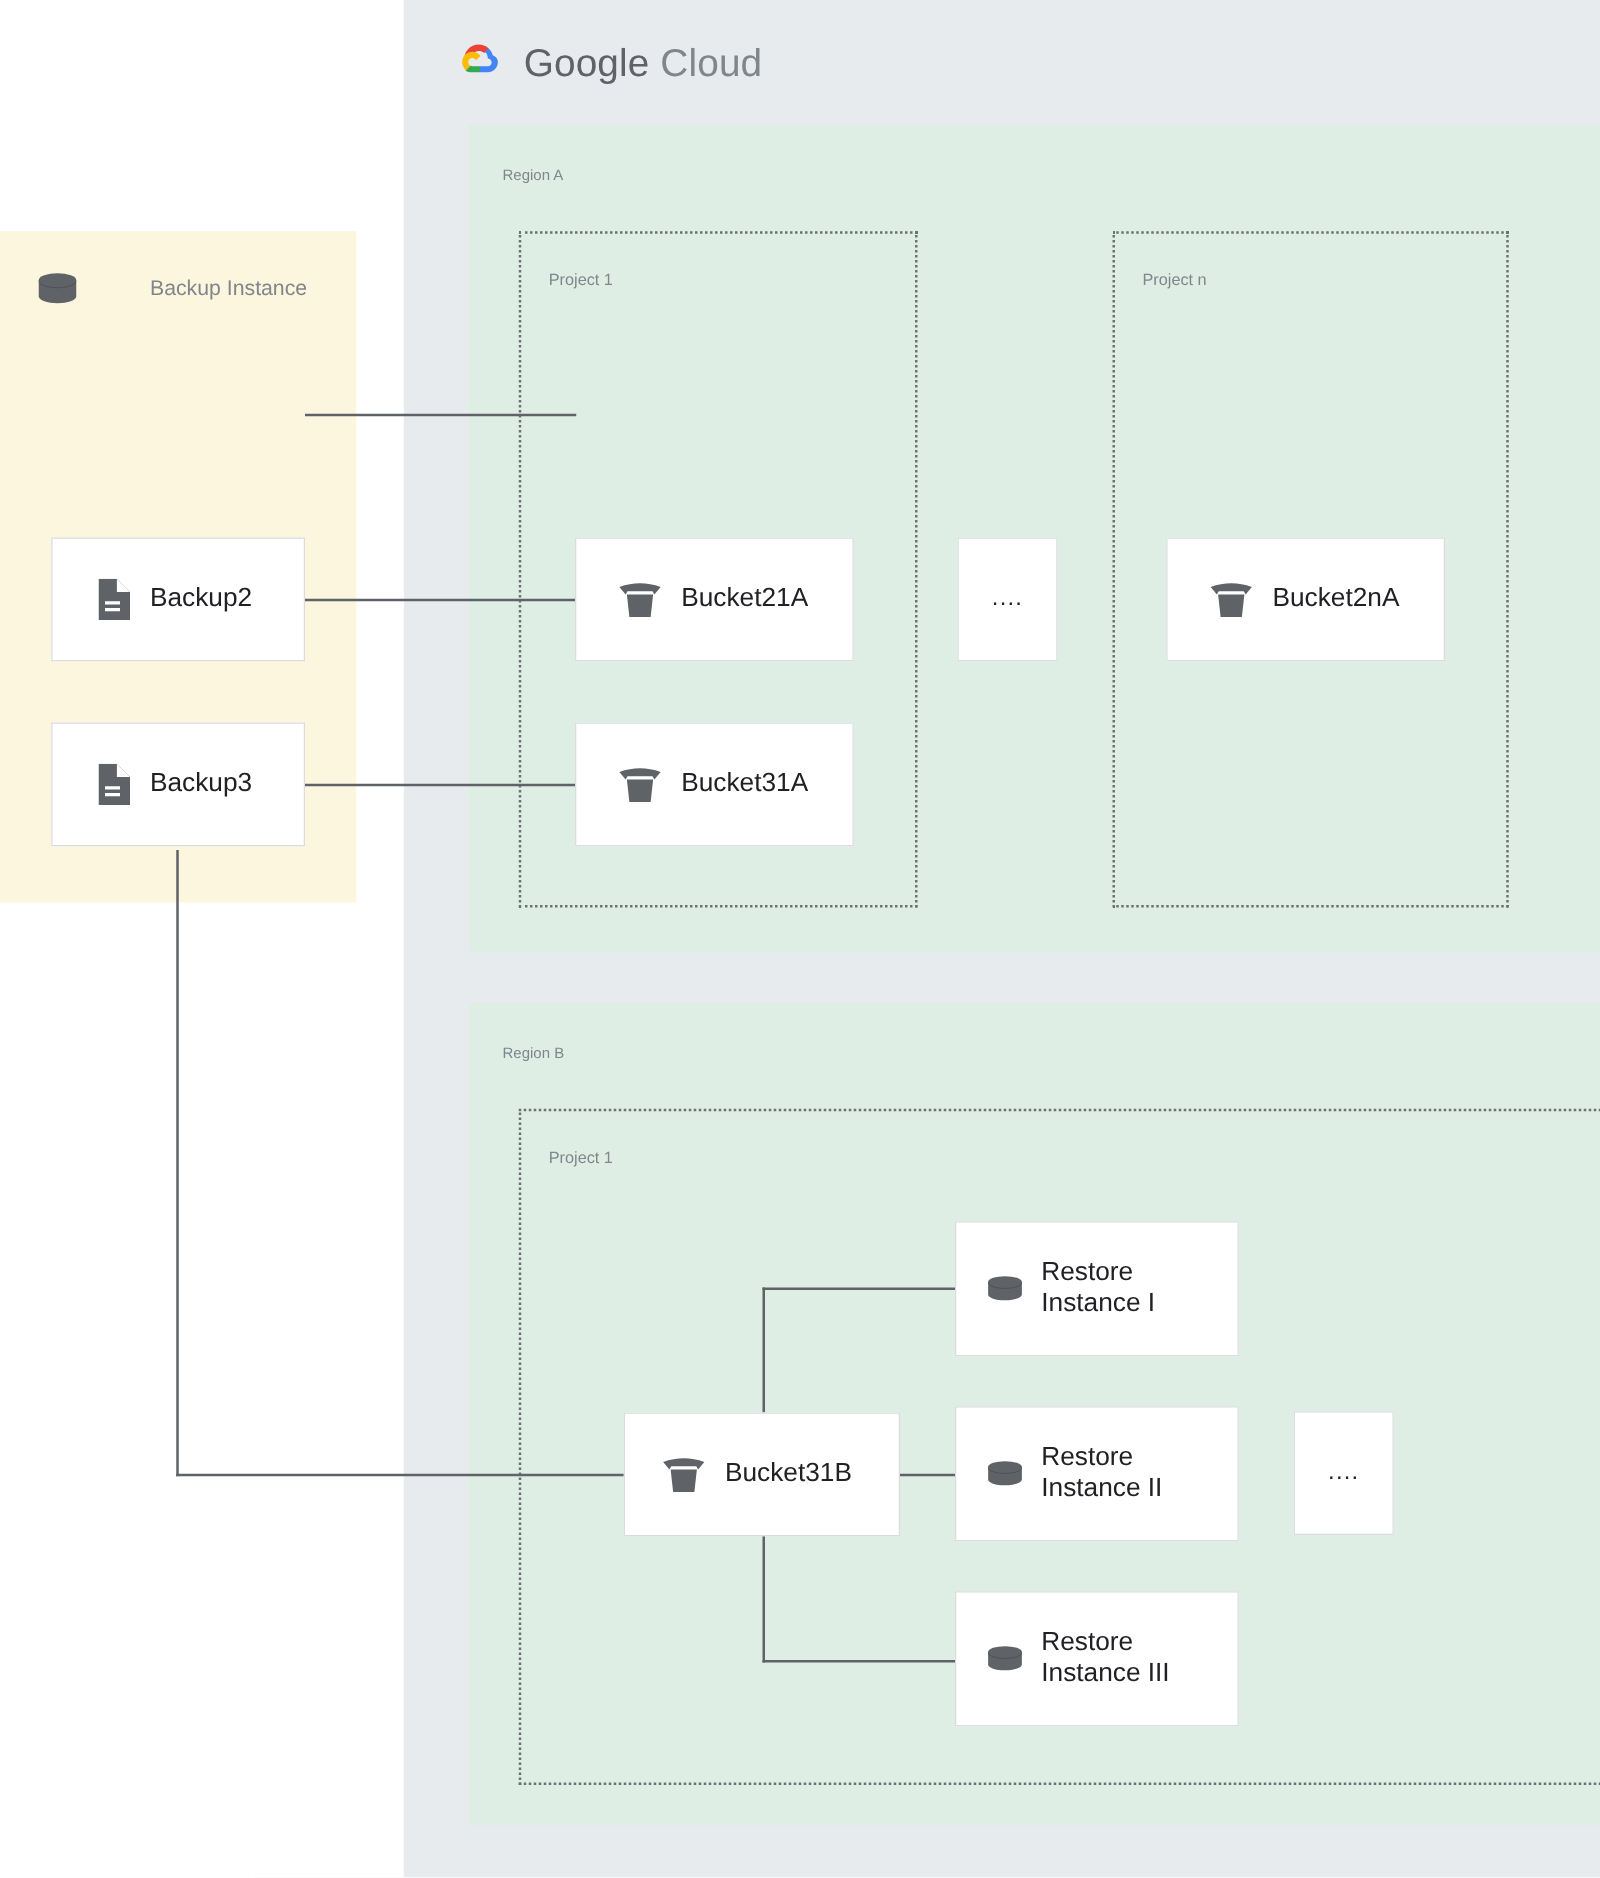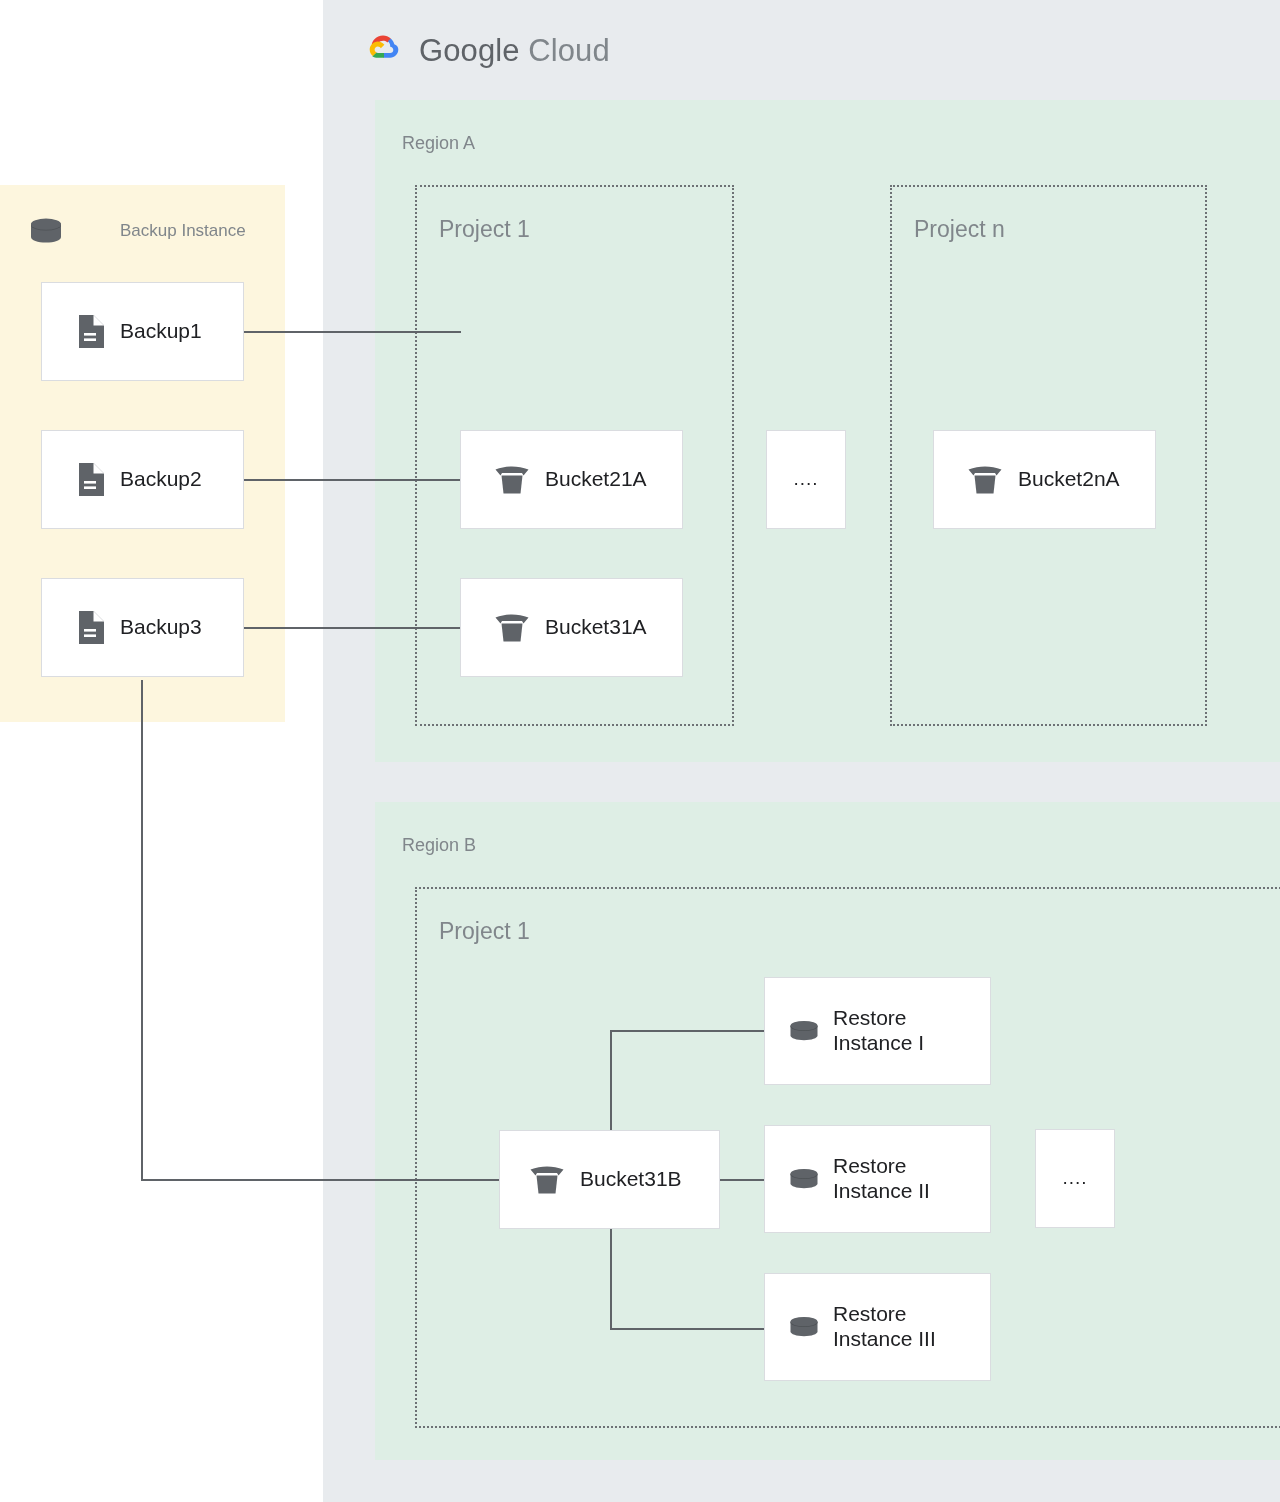--- a/index.html
+++ b/index.html
@@ -51,35 +51,35 @@
 
   
   .region {
     position: absolute;
     background: #deeee5;
   }
   .region-label {
     position: absolute;
     left: 27px;
     top: 33px;
-    font-size: 18px;
+    font-size: 12px;
     color: #80868b;
     white-space: nowrap;
   }
 
   
   .project {
     position: absolute;
     border: 2px dotted #6d7175;
   }
   .project-label {
     position: absolute;
     left: 22px;
     top: 29px;
-    font-size: 23px;
+    font-size: 13px;
     color: #80868b;
     white-space: nowrap;
   }
 
   
   .backup-panel {
     position: absolute;
     left: 0px;
     top: 185px;
     width: 285px;
@@ -212,33 +212,20 @@
         <svg viewBox="0 0 34 26" width="34" height="26" xmlns="http://www.w3.org/2000/svg">
           <path d="M2 7 L2 19 C2 22.3 8.7 24.6 17 24.6 C25.3 24.6 32 22.3 32 19 L32 7 Z" fill="#5f6368"></path>
           <ellipse cx="17" cy="7" rx="15" ry="5.6" fill="#4e5256"></ellipse>
           <ellipse cx="17" cy="6.2" rx="15" ry="5.6" fill="#5f6368"></ellipse>
         </svg>
       </span>
       <span class="hdr-text">Backup Instance</span>
     </div>
   </div>
 
-  <div class="node" style="left:41px; top:282px; width:203px; height:99px;">
-    <div class="node-inner">
-      <span class="icon icon-doc">
-        <svg viewBox="0 0 28 33" width="28" height="33" xmlns="http://www.w3.org/2000/svg">
-          <path d="M3 0 L17.5 0 L28 10.5 L28 33 L3 33 Z" fill="#5f6368"></path>
-          <path d="M17.5 0 L28 10.5 L17.5 10.5 Z" fill="#ffffff"></path>
-          <rect x="8" y="18" width="12" height="2.6" fill="#ffffff"></rect>
-          <rect x="8" y="23.4" width="12" height="2.6" fill="#ffffff"></rect>
-        </svg>
-      </span>
-      <span class="node-label">Backup1</span>
-    </div>
-  </div>
 
   <div class="node" style="left:41px; top:430px; width:203px; height:99px;">
     <div class="node-inner">
       <span class="icon icon-doc">
         <svg viewBox="0 0 28 33" width="28" height="33" xmlns="http://www.w3.org/2000/svg">
           <path d="M3 0 L17.5 0 L28 10.5 L28 33 L3 33 Z" fill="#5f6368"></path>
           <path d="M17.5 0 L28 10.5 L17.5 10.5 Z" fill="#ffffff"></path>
           <rect x="8" y="18" width="12" height="2.6" fill="#ffffff"></rect>
           <rect x="8" y="23.4" width="12" height="2.6" fill="#ffffff"></rect>
         </svg>

